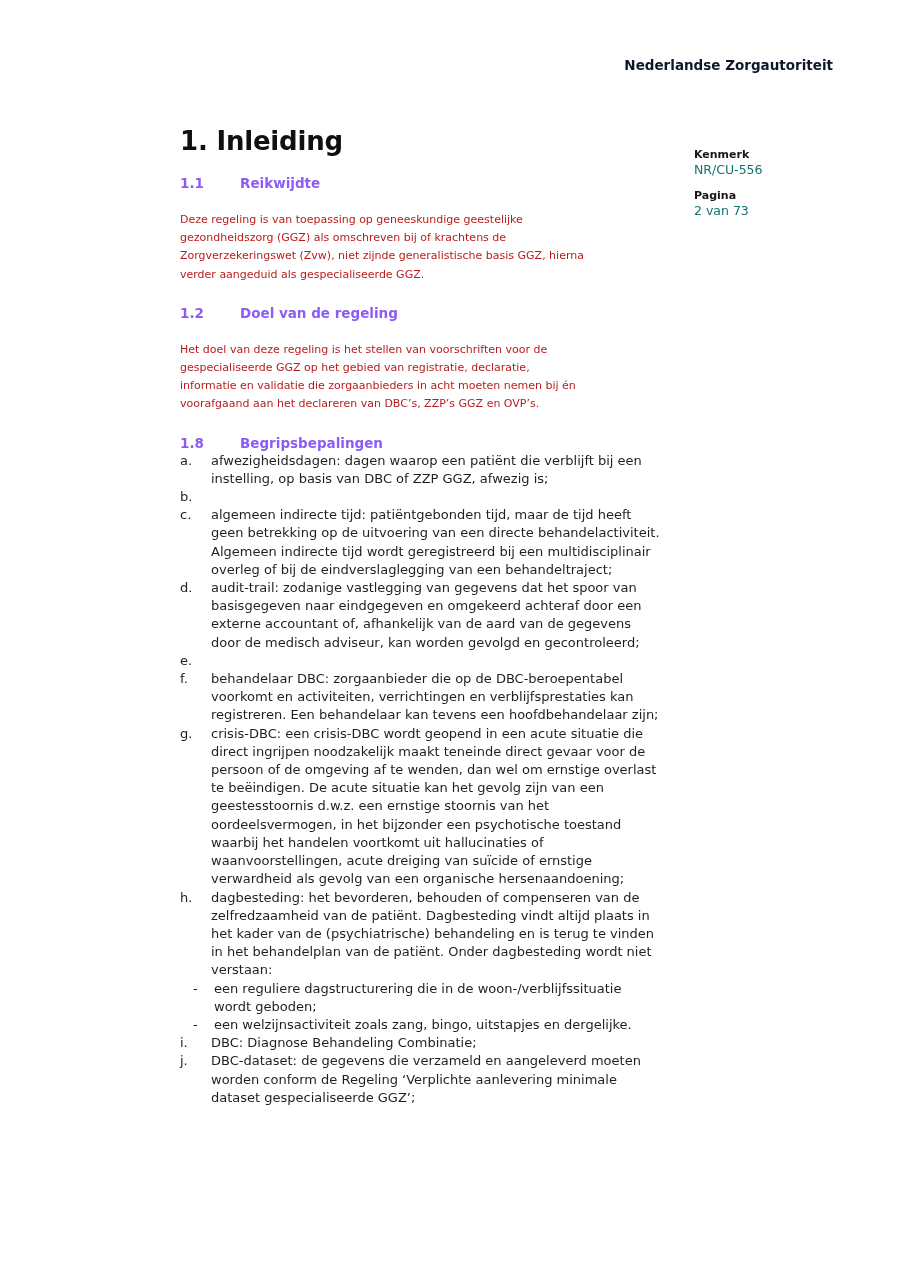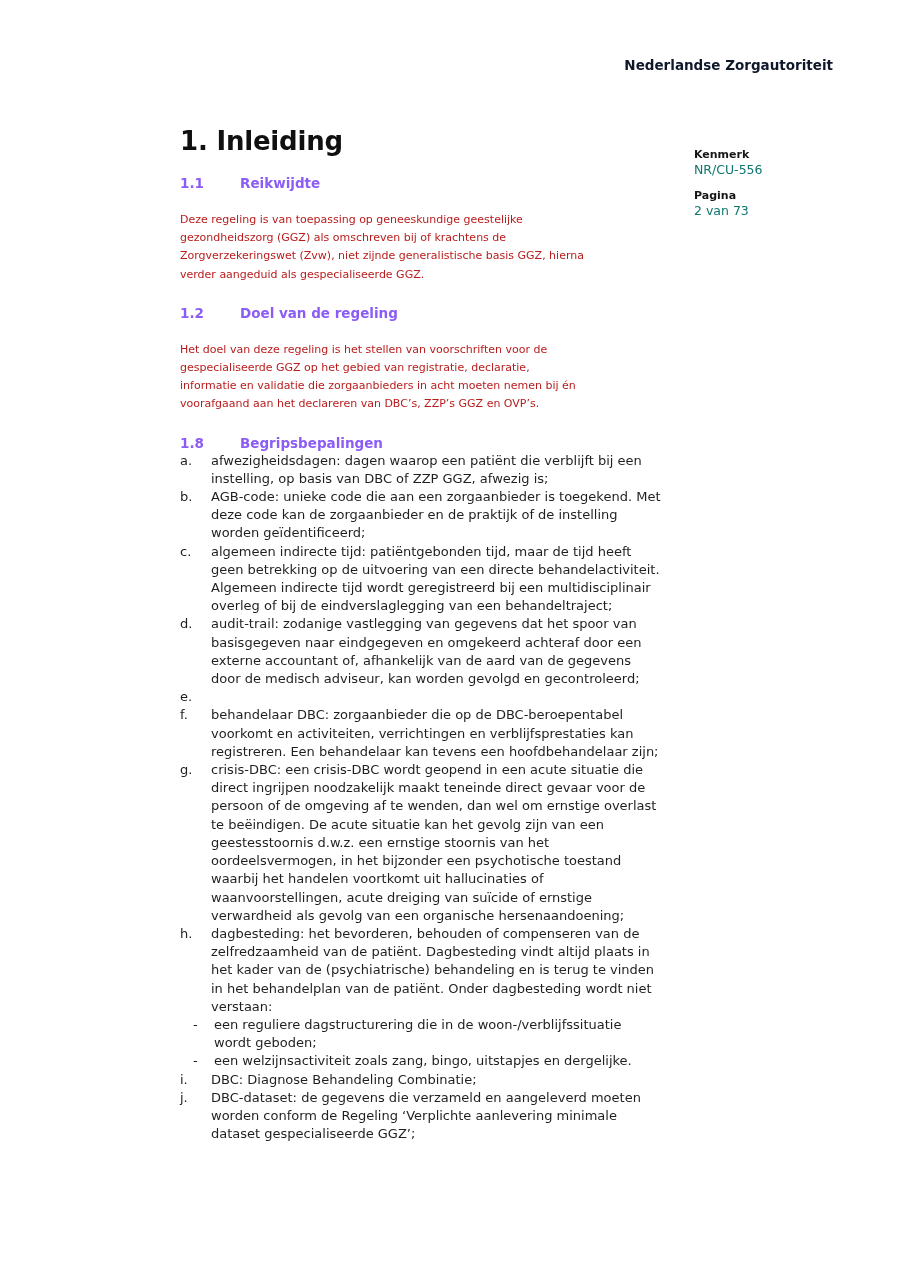--- a/index.html
+++ b/index.html
@@ -93,23 +93,20 @@
   <div class="def-list">
 
     <div class="def-row">
       <span class="def-letter">a.</span>
       <span class="def-text">afwezigheidsdagen: dagen waarop een patiënt die verblijft bij een
 instelling, op basis van DBC of ZZP GGZ, afwezig is;</span>
     </div>
 
     <div class="def-row">
       <span class="def-letter">b.</span>
-      <span class="def-text">AGB-code: unieke code die aan een zorgaanbieder is toegekend. Met
-deze code kan de zorgaanbieder en de praktijk of de instelling
-worden geïdentificeerd;</span>
     </div>
 
     <div class="def-row">
       <span class="def-letter">c.</span>
       <span class="def-text">algemeen indirecte tijd: patiëntgebonden tijd, maar de tijd heeft
 geen betrekking op de uitvoering van een directe behandelactiviteit.
 Algemeen indirecte tijd wordt geregistreerd bij een multidisciplinair
 overleg of bij de eindverslaglegging van een behandeltraject;</span>
     </div>
 

